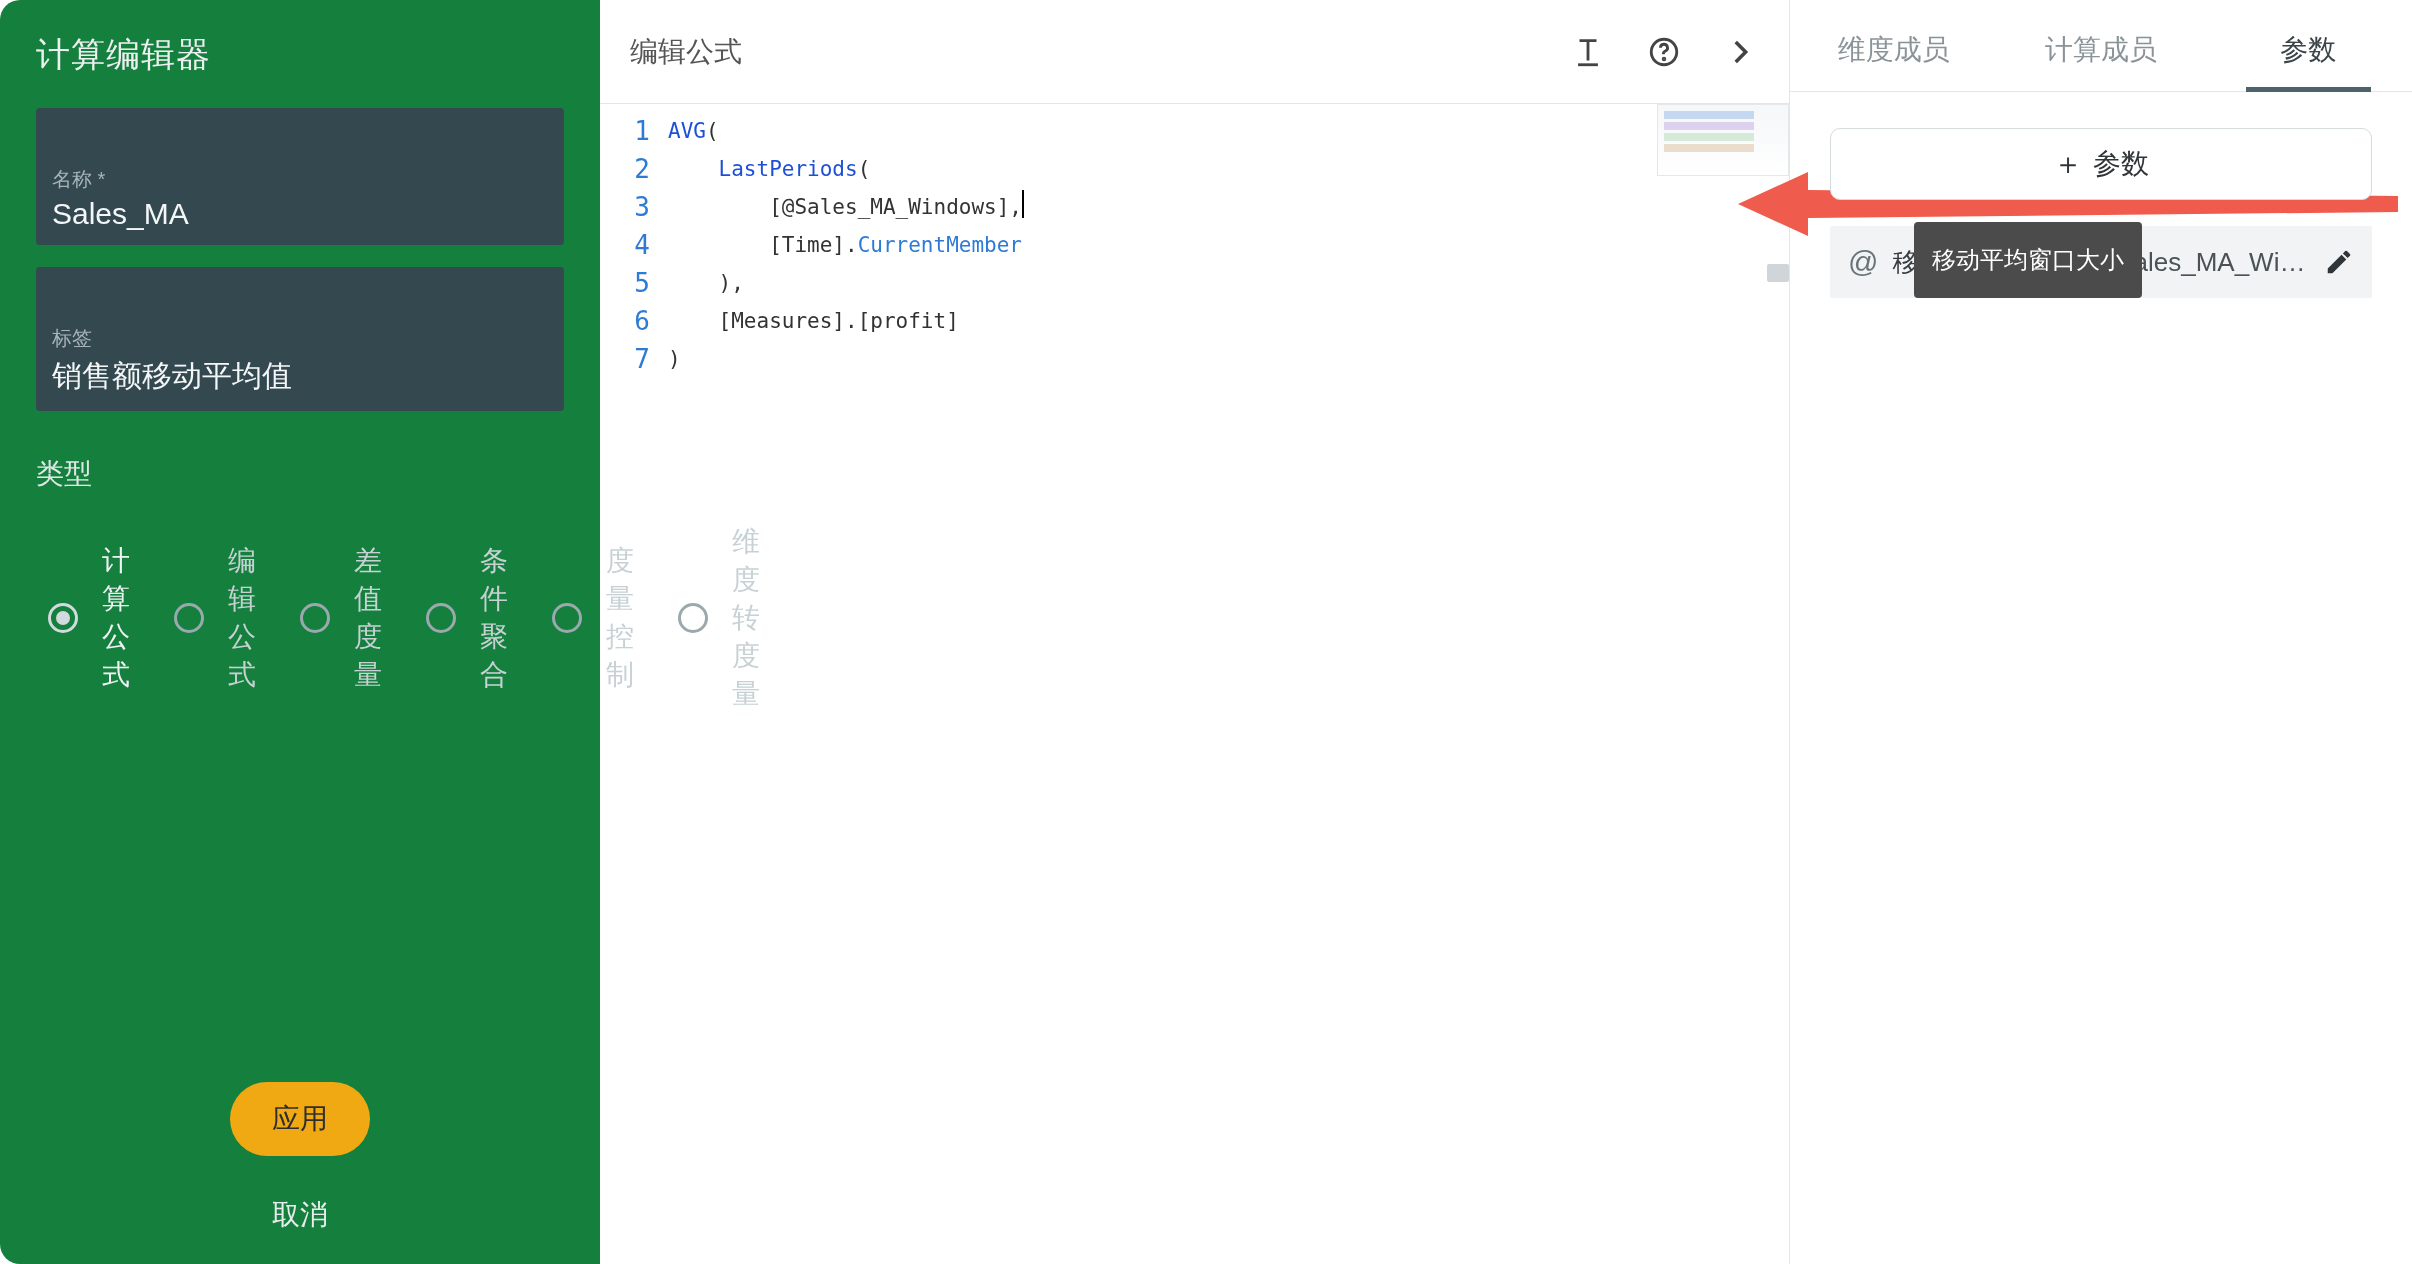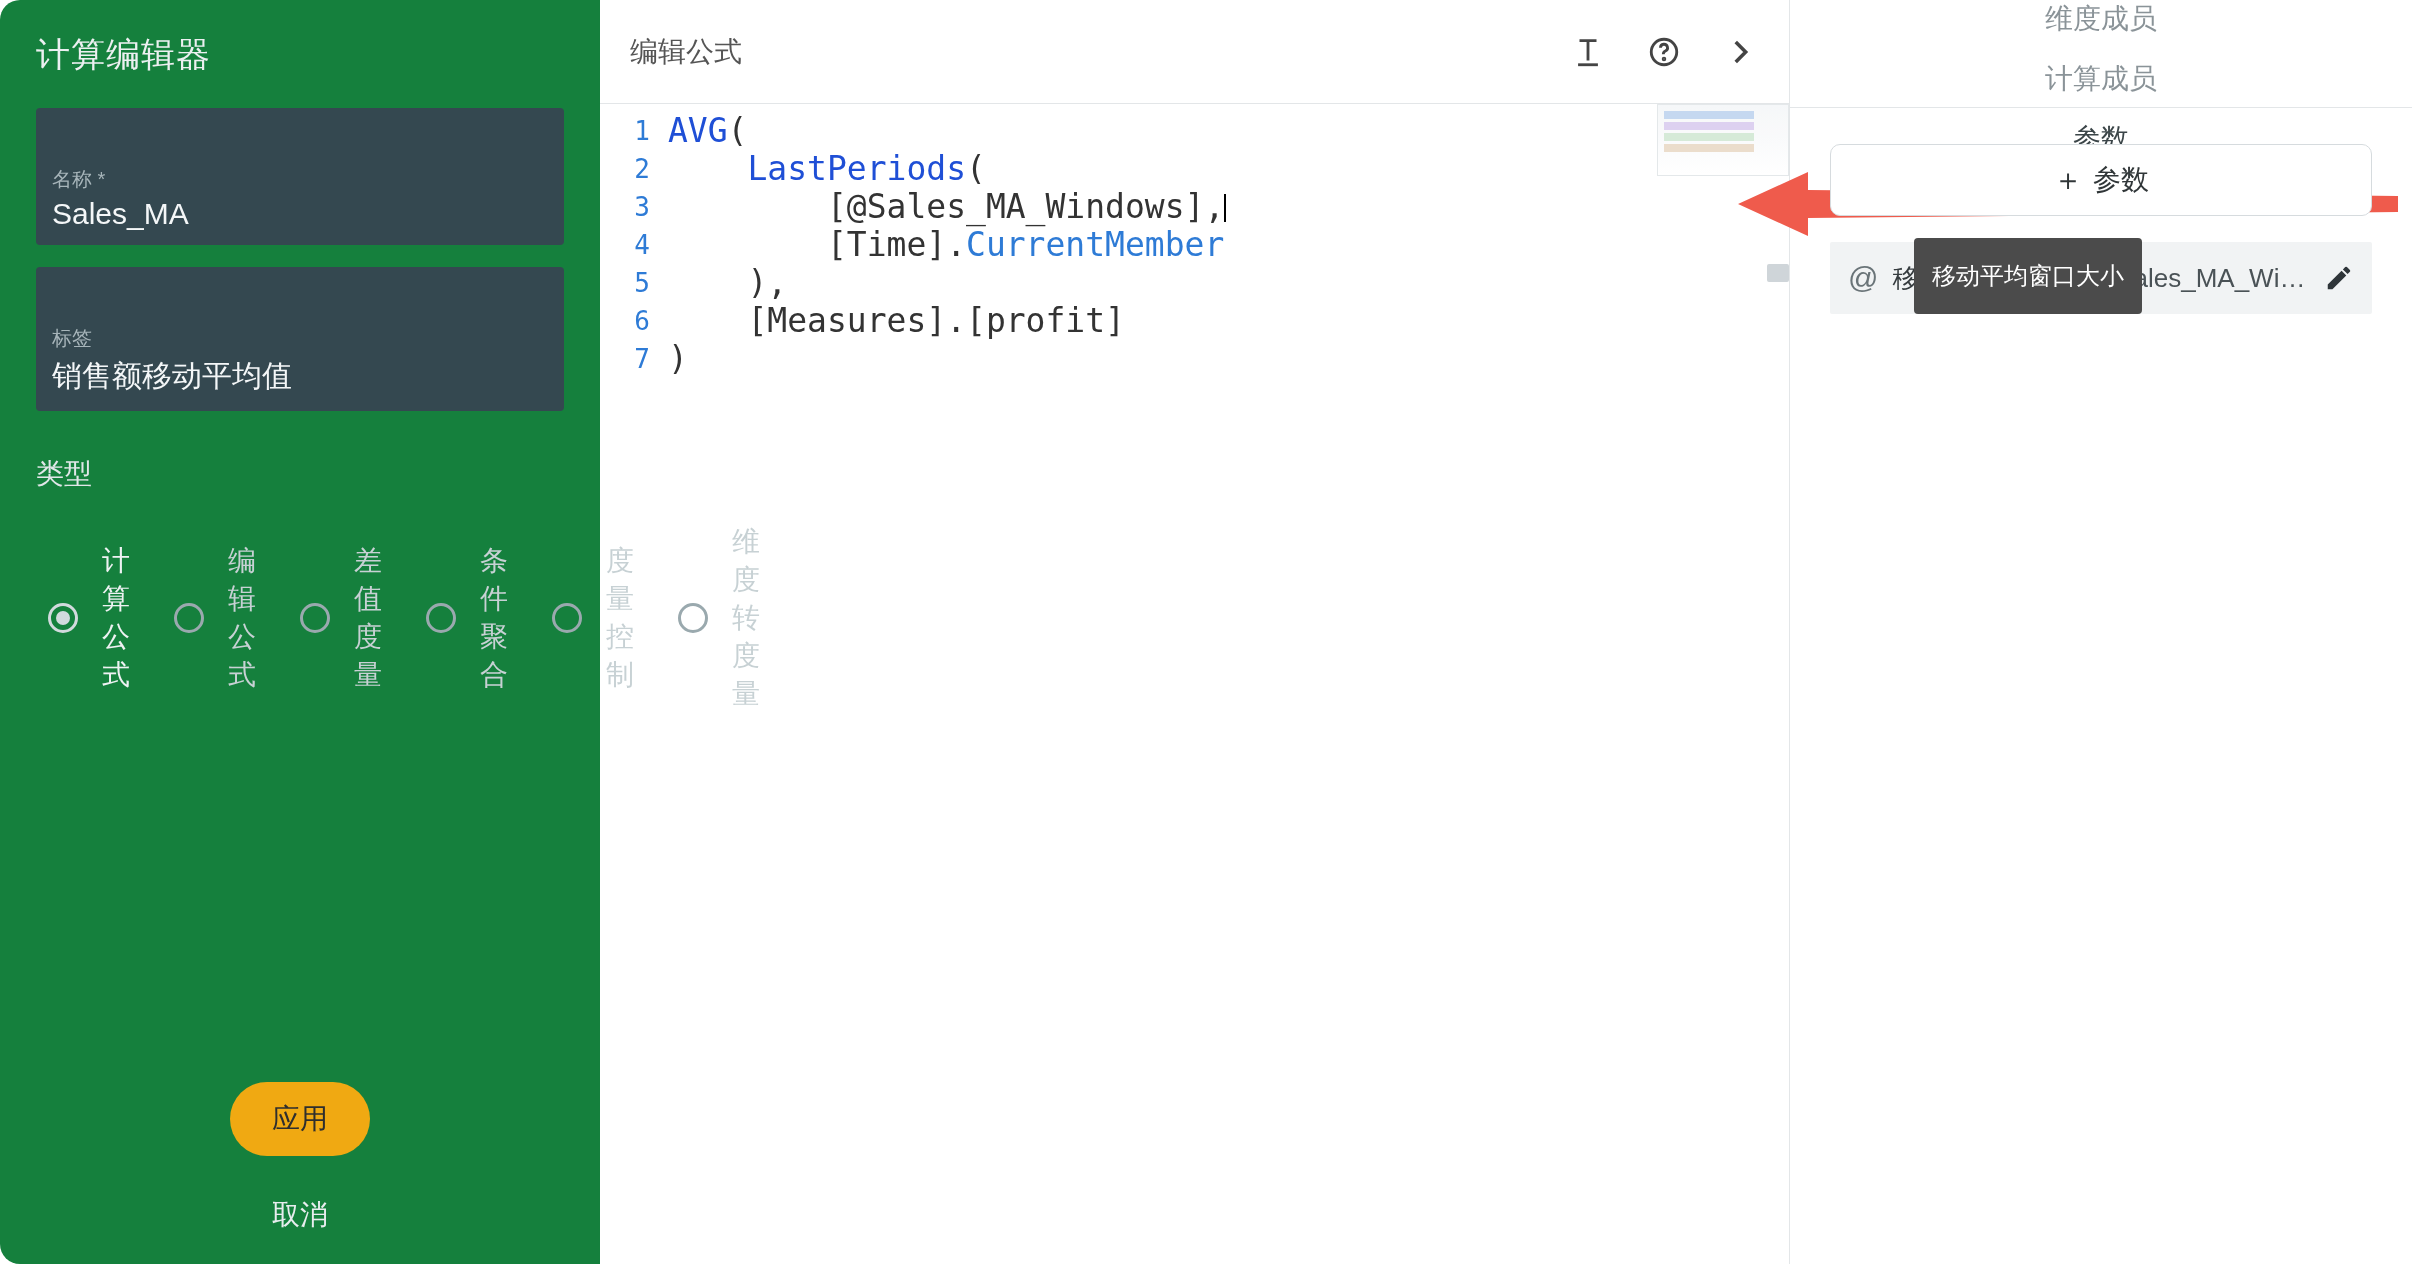--- a/index.html
+++ b/index.html
@@ -52,37 +52,37 @@
     display: flex; align-items: center; padding: 0 30px;
   }
   .editor-header-title { font-size: 28px; color: #555; flex: 1; }
   .editor-header-icons { display: flex; align-items: center; gap: 38px; }
   .hdr-icon { width: 38px; height: 38px; display:flex; align-items:center; justify-content:center; color:#444; cursor:pointer;}
   .hdr-icon svg { width: 34px; height: 34px; }
 
   .code-area { flex:1; display:flex; position:relative; }
   .gutter { width: 68px; padding-top: 8px; text-align: right; color:#2e7bd6; font-family: Menlo, Consolas, monospace; font-size:26px; line-height:38px;}
   .gutter div { padding-right: 18px; }
-  .code  { flex:1; padding-top: 8px; font-family: Menlo, Consolas, monospace; font-size:33px; line-height:38px; white-space:pre; color:#333; position:relative;}
+  .code  { flex:1; padding-top: 8px; font-family: Menlo, Consolas, monospace; font-size:21px; line-height:38px; white-space:pre; color:#333; position:relative;}
   .tok-fn   { color:#1f4fd6; }
   .tok-prop { color:#2e7bd6; }
   .tok-text { color:#333; }
   .cursor-bar { display:inline-block; width:2px; height:28px; background:#000; vertical-align:-4px;}
 
   .minimap { position:absolute; top:0; right:0; width:132px; height:72px; border:1px solid #e0e4e7; background:linear-gradient(#f4f6f8,#fff); opacity:.85;}
   .minimap::after{content:""; position:absolute; left:6px; top:6px; width:90px; height:8px; background:#bcd2ee; box-shadow:0 11px 0 #d8c9ee,0 22px 0 #cfe7d2,0 33px 0 #e8d8c4;}
   .scroll-knob { position:absolute; right:0; top:160px; width:22px; height:18px; background:#cfd5d9; border-radius:2px;}
 
   
   .arrow { position:absolute; top:164px; left:1138px; width:660px; height:80px; pointer-events:none; }
   .arrow svg { width:100%; height:100%; overflow:visible;}
 
   
   .right-col { width: 622px; display:flex; flex-direction:column; }
-  .tabs { display:flex; height:108px; align-items:center; border-bottom:1px solid #e3e6e8;flex-direction:column;}
+  .tabs { display:flex; height:92px; align-items:flex-end; border-bottom:1px solid #e3e6e8;}
   .tab { flex:1; text-align:center; font-size:28px; color:#8a9398; padding-bottom:22px; cursor:pointer; position:relative;}
   .tab.active { color:#3b4548; }
   .tab.active::after { content:""; position:absolute; left:20%; right:20%; bottom:-1px; height:5px; background:#4c636c;}
 
   .right-body { padding: 36px 40px; position:relative; }
   .add-param-btn {
     width:100%; height:72px; border:1px solid #d6dbde; border-radius:10px;
     background:#fff; display:flex; align-items:center; justify-content:center;
     gap:10px; font-size:28px; color:#303638; cursor:pointer; margin-bottom:26px;
   }

